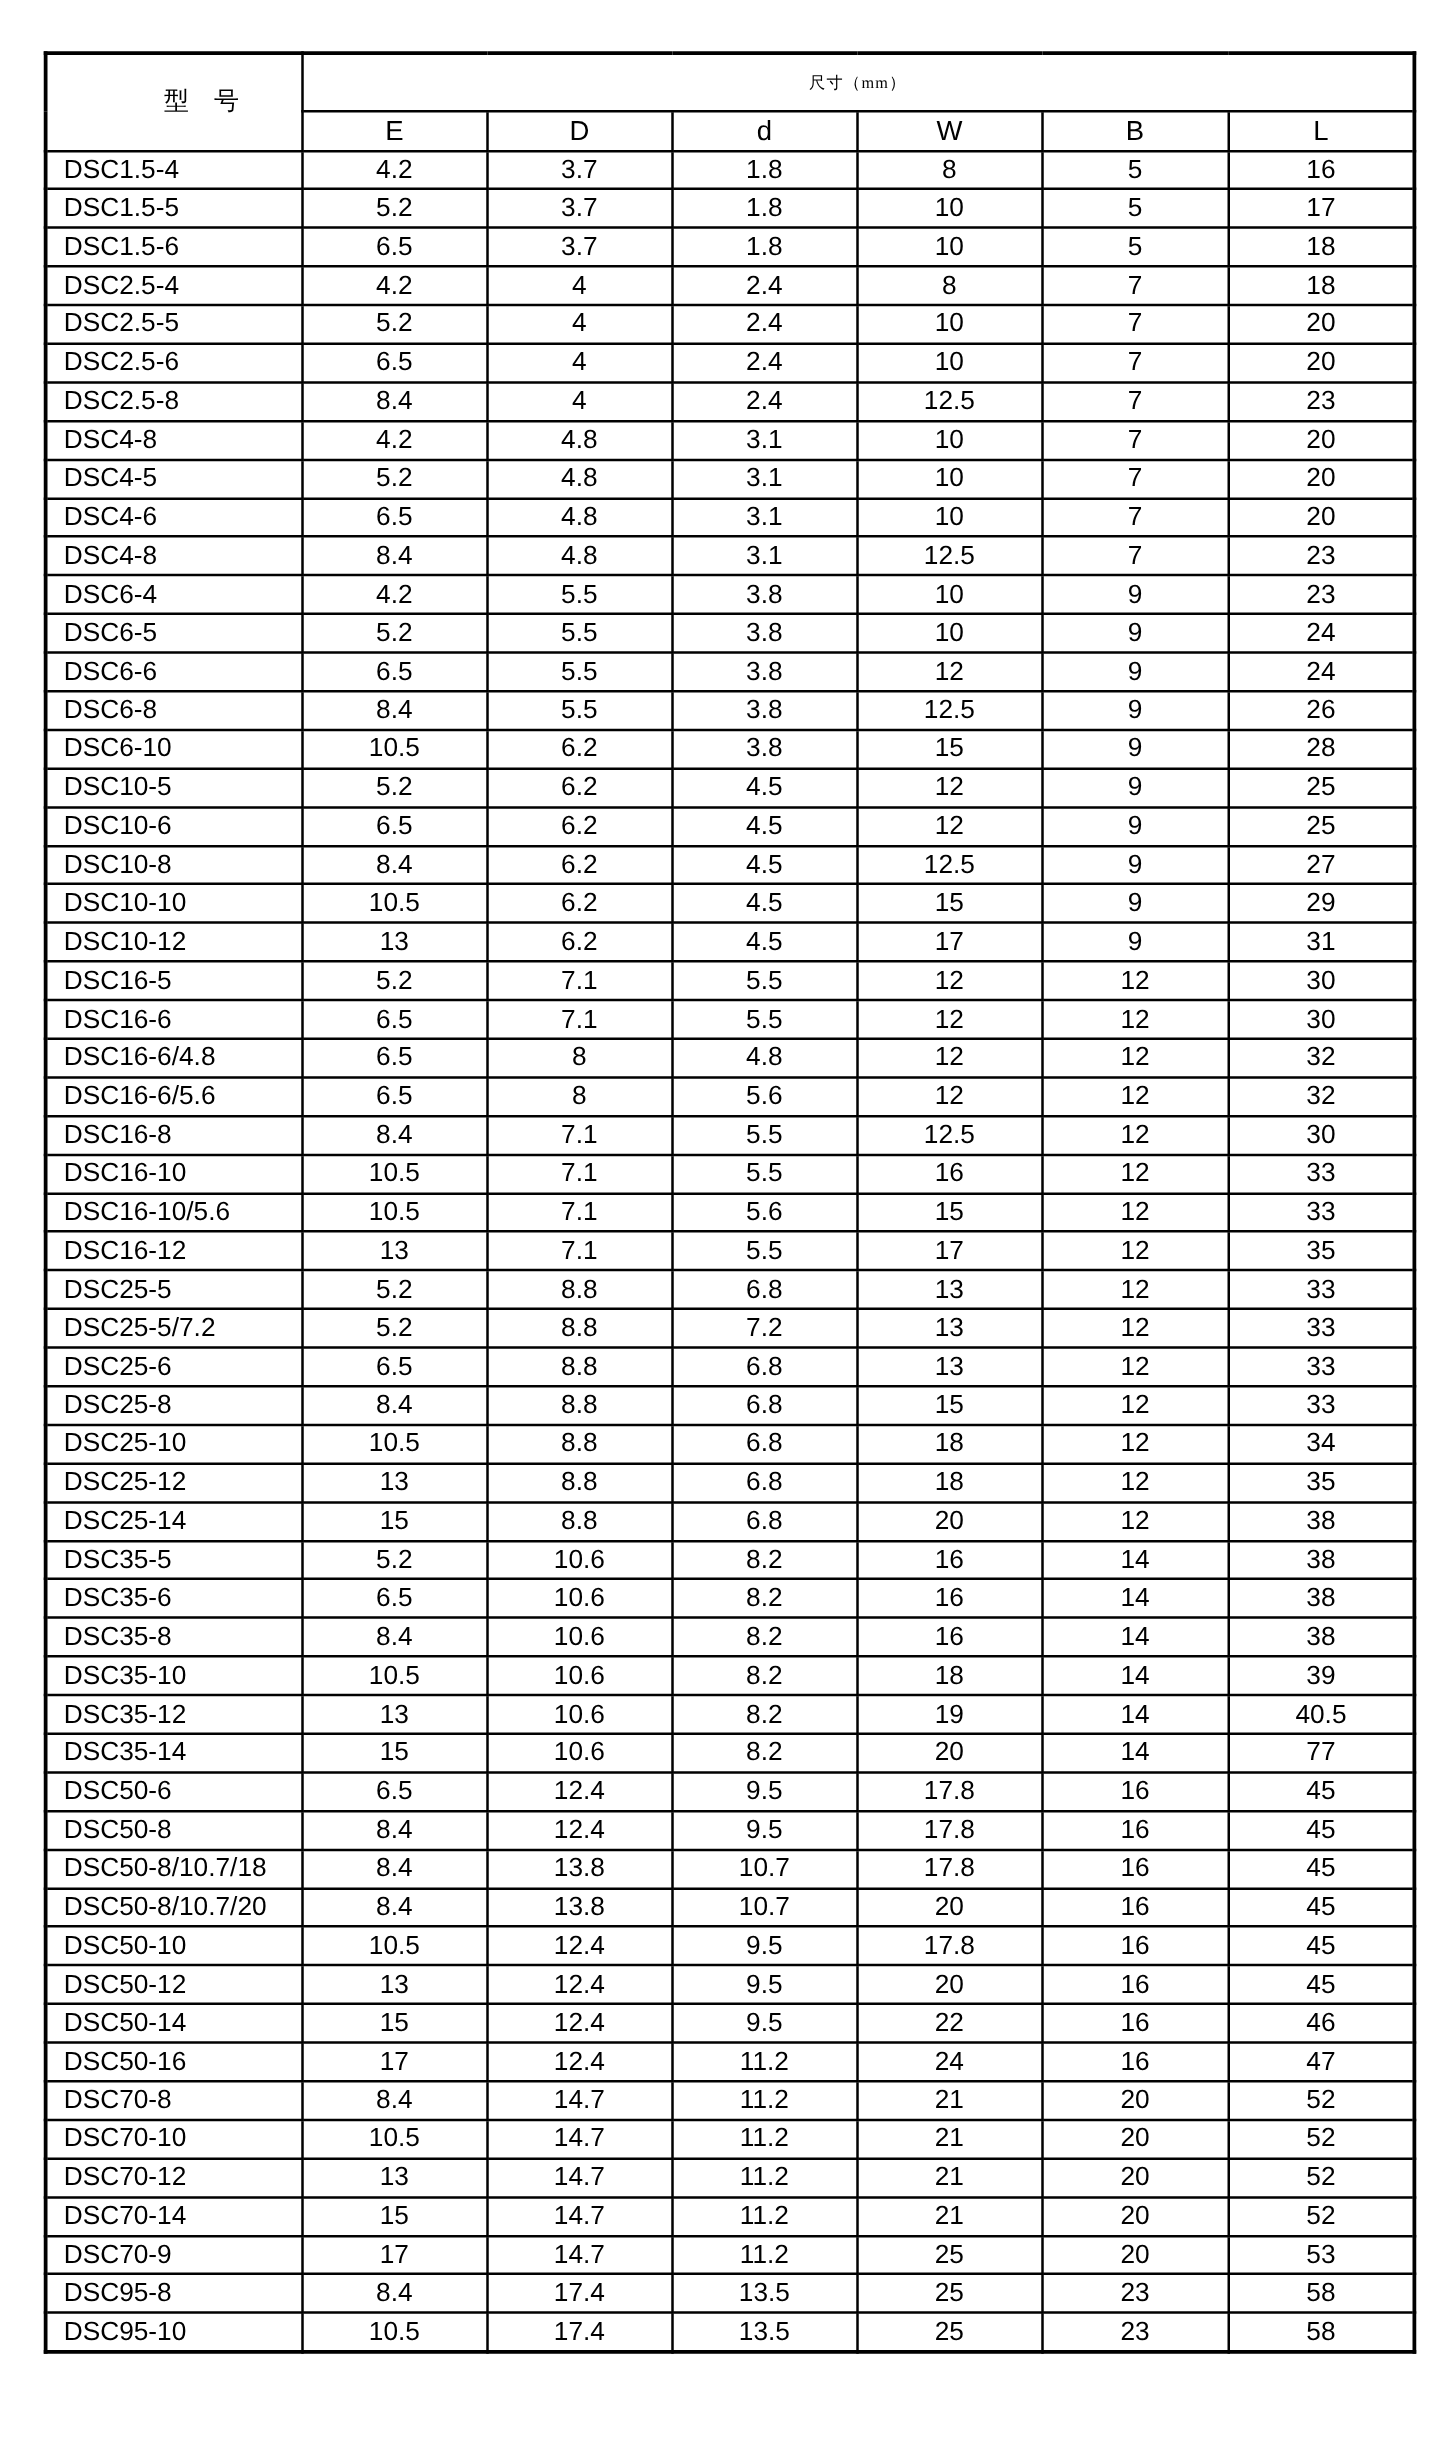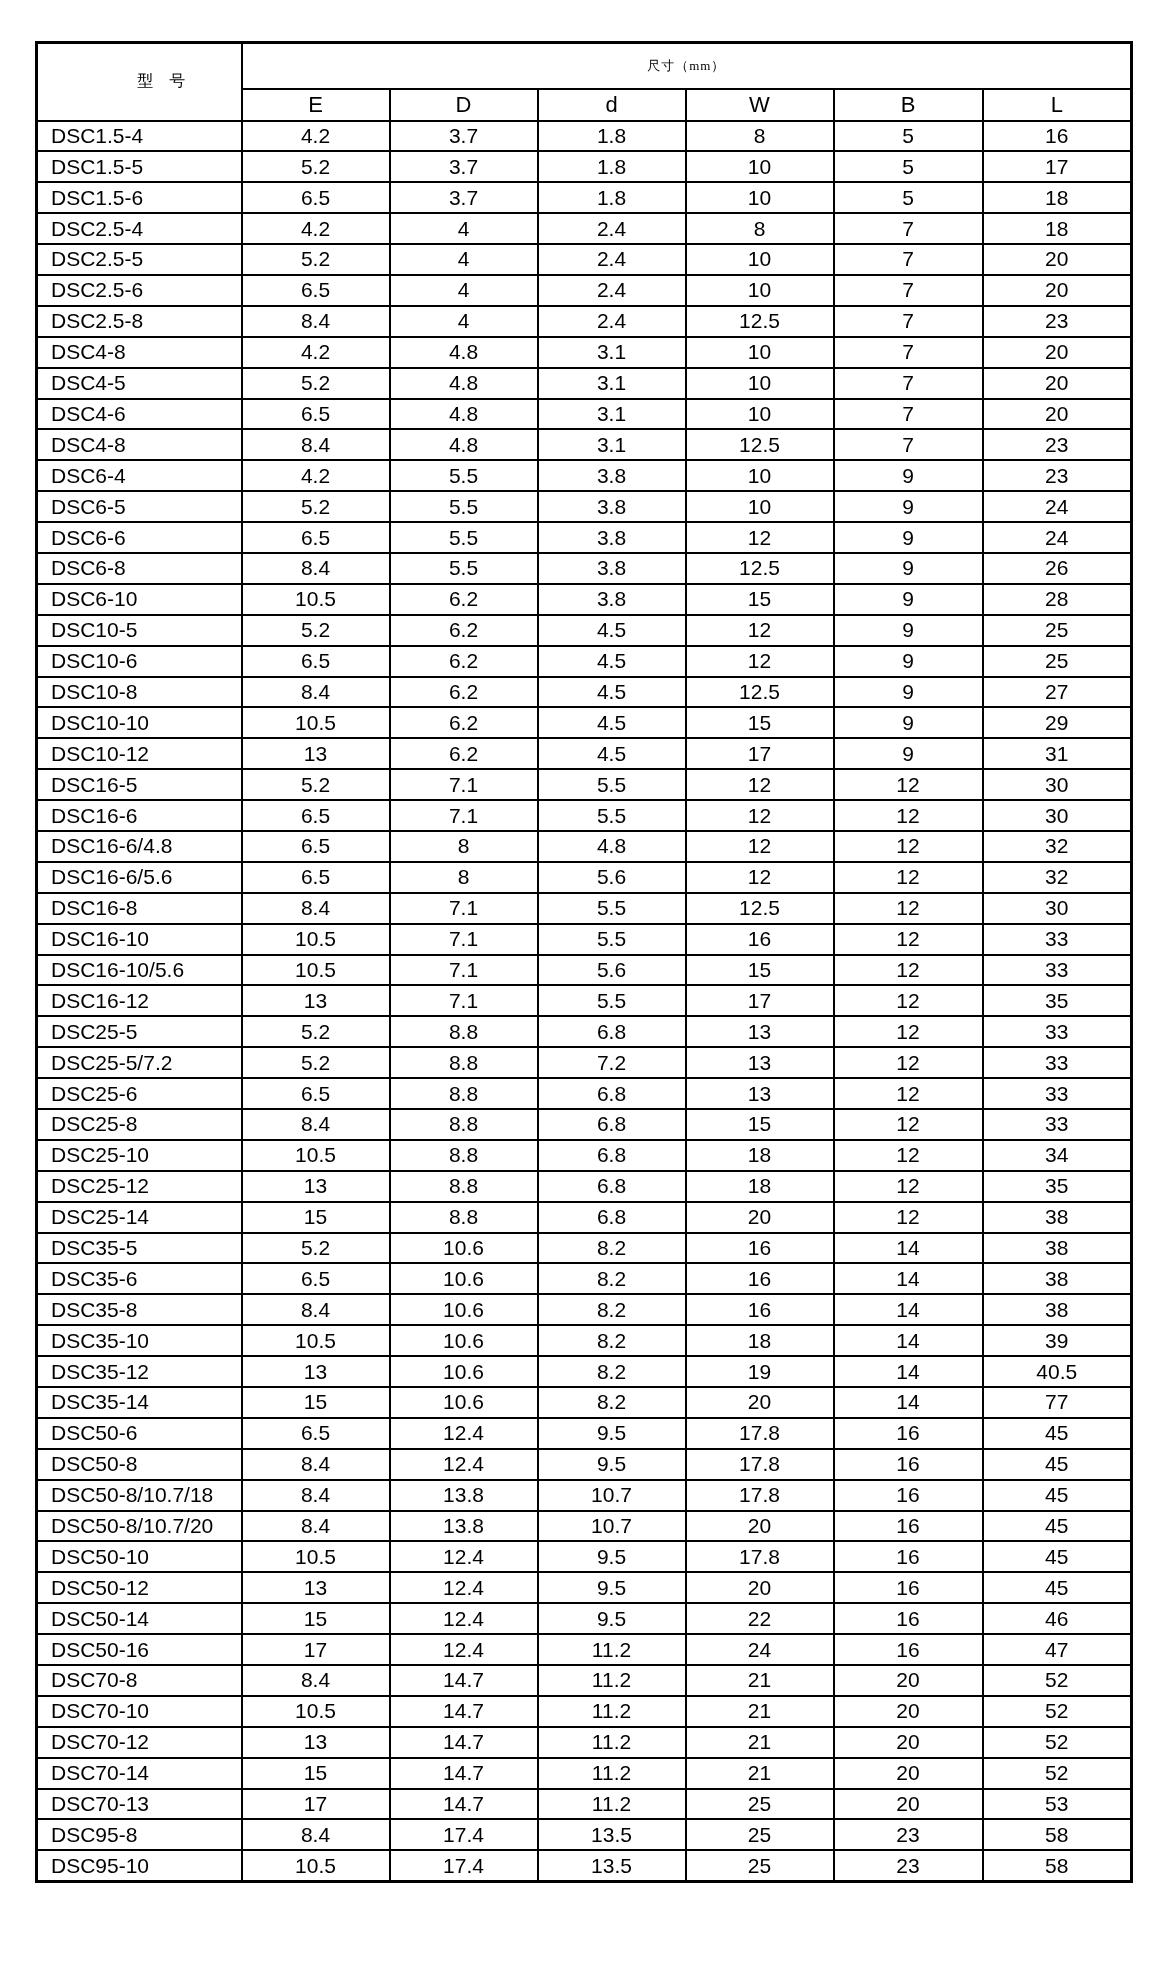--- a/index.html
+++ b/index.html
@@ -38,21 +38,21 @@
     padding: 0;
     white-space: nowrap;
     overflow: hidden;
     font-weight: 400;
     line-height: 1.05;
   }
   thead tr.group-row { height: 46px; }
   thead tr.sub-row { height: 32px; }
   thead th { font-size: 21px; }
   thead th.dim-th { font-size: 13px; letter-spacing: 1px; font-family: Liberation Serif, serif; }
-  thead th.model-th { font-size: 16px; padding-left: 44px; }
+  thead th.model-th { font-size: 20px; padding-left: 44px; }
   thead tr.sub-row th { font-size: 22px; }
   tbody tr { height: 30.9px; }
   tbody td { font-size: 21px; }
   tbody td.model-cell {
     text-align: left;
     padding-left: 13px;
     margin-left: 20px;
   }
 </style>
 </head>
@@ -565,21 +565,21 @@
         <tr>
           <td class="model-cell">DSC70-14</td>
           <td>15</td>
           <td>14.7</td>
           <td>11.2</td>
           <td>21</td>
           <td>20</td>
           <td>52</td>
         </tr>
         <tr>
-          <td class="model-cell">DSC70-13</td>
+          <td class="model-cell">DSC70-9</td>
           <td>17</td>
           <td>14.7</td>
           <td>11.2</td>
           <td>25</td>
           <td>20</td>
           <td>53</td>
         </tr>
         <tr>
           <td class="model-cell">DSC95-8</td>
           <td>8.4</td>

